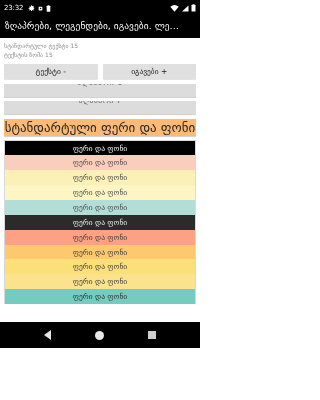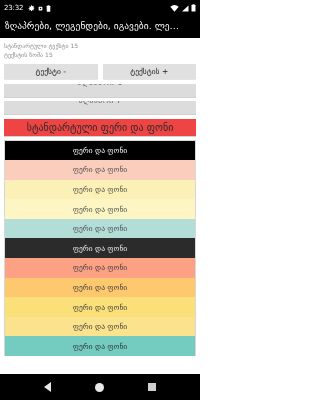--- a/index.html
+++ b/index.html
@@ -8,21 +8,21 @@
     width: 200px;
     height: 400px;
     overflow: hidden;
     background: #ffffff;
     font-family: "DejaVu Sans", "Liberation Sans", sans-serif;
   }
 
   #phone {
     position: relative;
     width: 200px;
-    height: 400px;
+    height: 348px;
     display: flex;
     flex-direction: column;
     background: #ffffff;
   }
 
   
   .statusbar {
     height: 16px;
     background: #000000;
     color: #ffffff;
@@ -126,26 +126,26 @@
     font-size: 9px;
     color: #6f6f6f;
     line-height: 1.2;
     white-space: nowrap;
   }
   .clip-bar.second .clip-text { top: -6px; font-size: 8.5px; }
 
   
   .std-row {
     margin: 3px 4px 2px 4px;
-    background: #ef4444;
+    background: #fdba74;
     height: 17px;
     display: flex;
     align-items: center;
     justify-content: center;
-    font-size: 10px;
+    font-size: 13px;
     color: #2b2b2b;
     cursor: pointer;
     box-shadow: 0 0.5px 0.5px rgba(0,0,0,0.18);
   }
 
   
   .swatch-list {
     margin: 2px 4px 18px 4px;
     border: 1px solid #d8d8d8;
     border-bottom: none;
@@ -237,21 +237,21 @@
 
   <div class="content">
 
     <div class="info-block">
       <div class="info-line">სტანდარტული ტექსტი 15</div>
       <div class="info-line">ტექსტის ზომა 15</div>
     </div>
 
     <div class="btn-row">
       <button class="btn">ტექსტი -</button>
-      <button class="btn">ტექსტის +</button>
+      <button class="btn">იგავები +</button>
     </div>
 
     <div class="clip-bar">
       <div class="clip-text">ზღაპარი 6</div>
     </div>
 
     <div class="clip-bar second">
       <div class="clip-text">ზღაპარი 7</div>
     </div>
 

